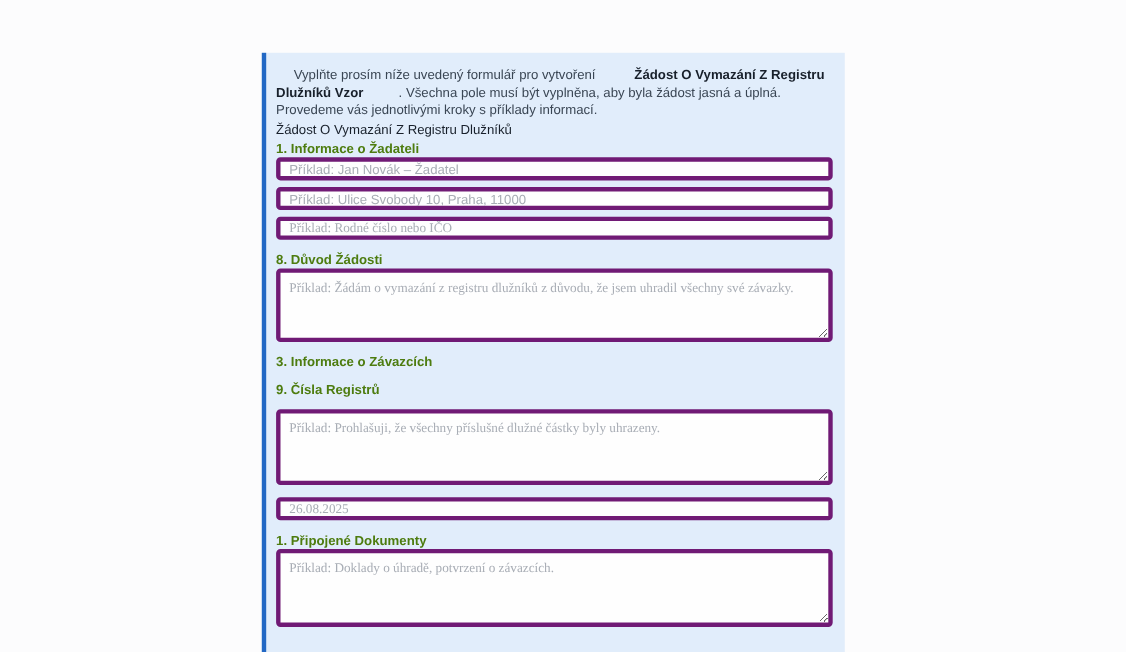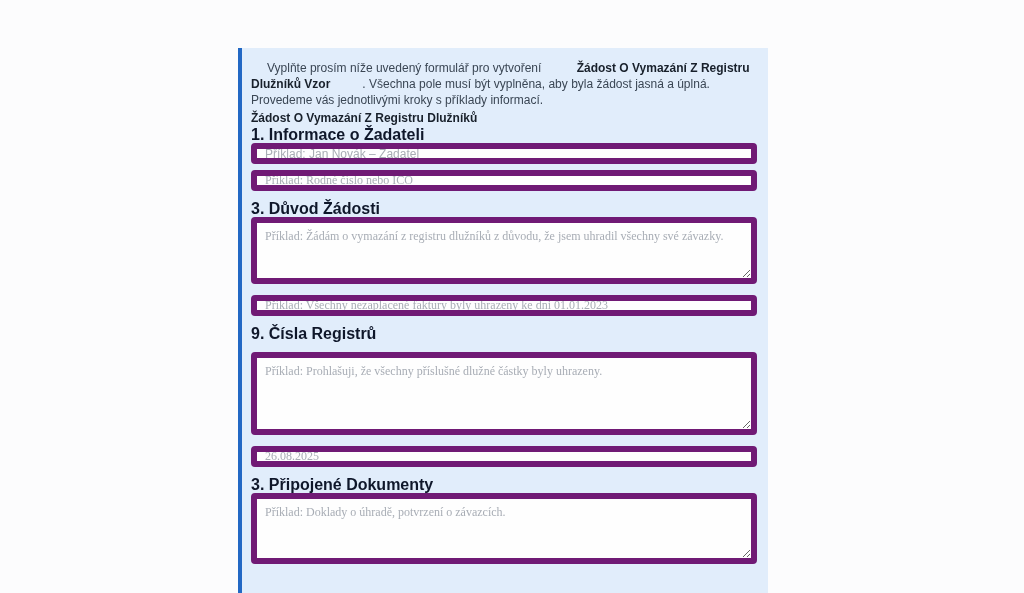--- a/index.html
+++ b/index.html
@@ -20,88 +20,89 @@
   .intro {
     font-size:12px;
     line-height:16px;
     color:#3a4654;
     margin:0 0 2px 0;
   }
   .intro .hl { font-weight:bold; color:#18202b; }
   .form-title {
     font-size:12px;
     line-height:16px;
-    font-weight:bold;
+    font-weight:normal;
     color:#18202b;
     margin:0 0 2px 0;
   }
   .group { margin:0 0 11px 0; }
   .field-label {
     display:block;
-    font-size:16px;
+    font-size:12px;
     line-height:14px;
     font-weight:bold;
-    color:#0f172a;
+    color:#4d7c0f;
     margin:0 0 1px 0;
   }
   .field, textarea.field {
     display:block;
     width:100%;
     background:#fefefe;
-    border:6px solid #701a75;
+    border:4px solid #701a75;
     border-radius:4px;
     font-family:"Liberation Sans", sans-serif;
     font-size:12px;
     color:#a8adb5;
     padding:3px 8px;
     margin:0 0 6px 0;
     outline:none;
   }
   input.field { height:21px; }
   .group .field:last-child { margin-bottom:0;font-family:Liberation Serif, serif; }
   textarea.field { padding-top:6px; resize:both; }
   .ta-reason  { height:67px; }
-  .ta-confirm { height:83px; }
+  .ta-confirm { height:69px; }
   .ta-docs    { height:71px; }
   ::placeholder { color:#a8adb5; opacity:1; }
 </style>
 </head>
 <body>
 
 <div class="form-panel">
 
   <p class="intro"><span>Vyplňte prosím níže uvedený formulář pro vytvoření </span><span class="hl">Žádost O Vymazání Z Registru Dlužníků Vzor</span><span>. Všechna pole musí být vyplněna, aby byla žádost jasná a úplná. Provedeme vás jednotlivými kroky s příklady informací.</span></p>
 
   <p class="form-title">Žádost O Vymazání Z Registru Dlužníků</p>
 
   <div class="group">
     <label class="field-label">1. Informace o Žadateli</label>
     <input class="field" type="text" placeholder="Příklad: Jan Novák – Žadatel" style="">
+    <input class="field" type="text" placeholder="Příklad: Ulice Svobody 10, Praha, 11000" style="">
     <input class="field" type="text" placeholder="Příklad: Rodné číslo nebo IČO" style="">
   </div>
 
   <div class="group">
-    <label class="field-label">3. Důvod Žádosti</label>
+    <label class="field-label">8. Důvod Žádosti</label>
     <textarea class="field ta-reason" placeholder="Příklad: Žádám o vymazání z registru dlužníků z důvodu, že jsem uhradil všechny své závazky." style=""></textarea>
   </div>
 
   <div class="group">
-    <input class="field" type="text" placeholder="Příklad: Všechny nezaplacené faktury byly uhrazeny ke dni 01.01.2023" style="">
+    <label class="field-label">3. Informace o Závazcích</label>
   </div>
 
   <div class="group">
     <label class="field-label">9. Čísla Registrů</label>
   </div>
 
   <div class="group">
     <textarea class="field ta-confirm" placeholder="Příklad: Prohlašuji, že všechny příslušné dlužné částky byly uhrazeny." style=""></textarea>
   </div>
 
   <div class="group">
     <input class="field" type="text" value="26.08.2025" style="">
   </div>
 
   <div class="group">
-    <label class="field-label">3. Připojené Dokumenty</label>
+    <label class="field-label">1. Připojené Dokumenty</label>
     <textarea class="field ta-docs" placeholder="Příklad: Doklady o úhradě, potvrzení o závazcích." style=""></textarea>
   </div>
 
 </div>
 
 </body></html>

